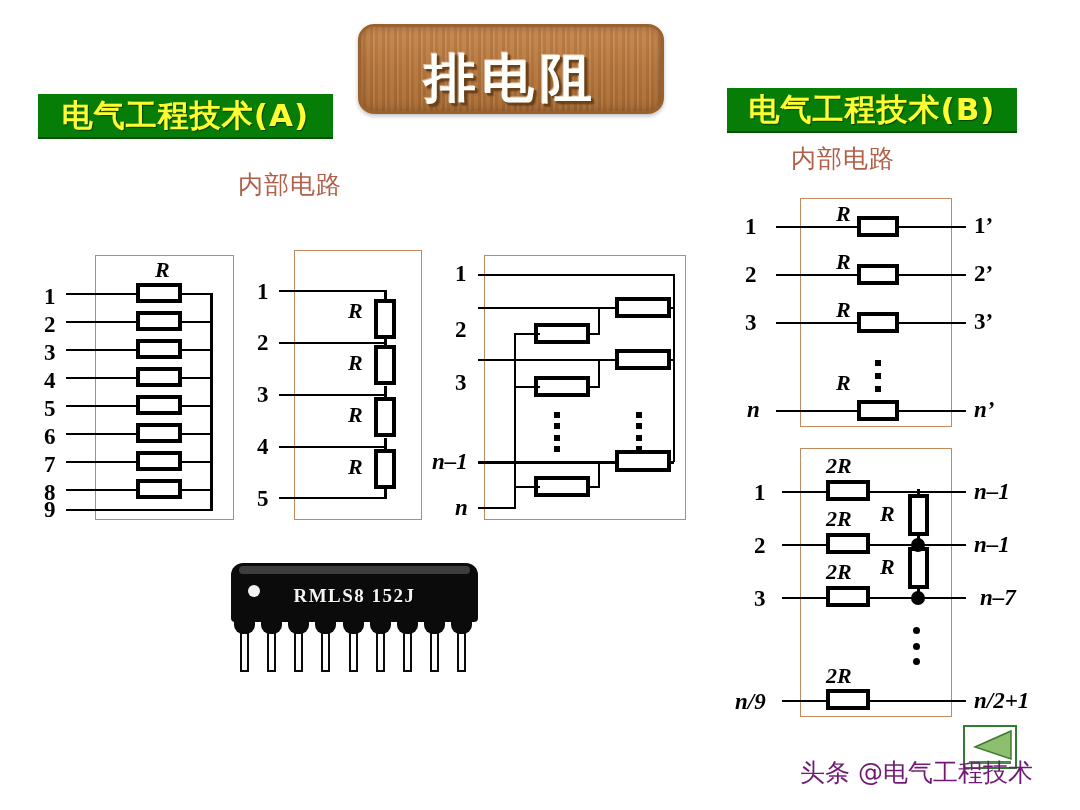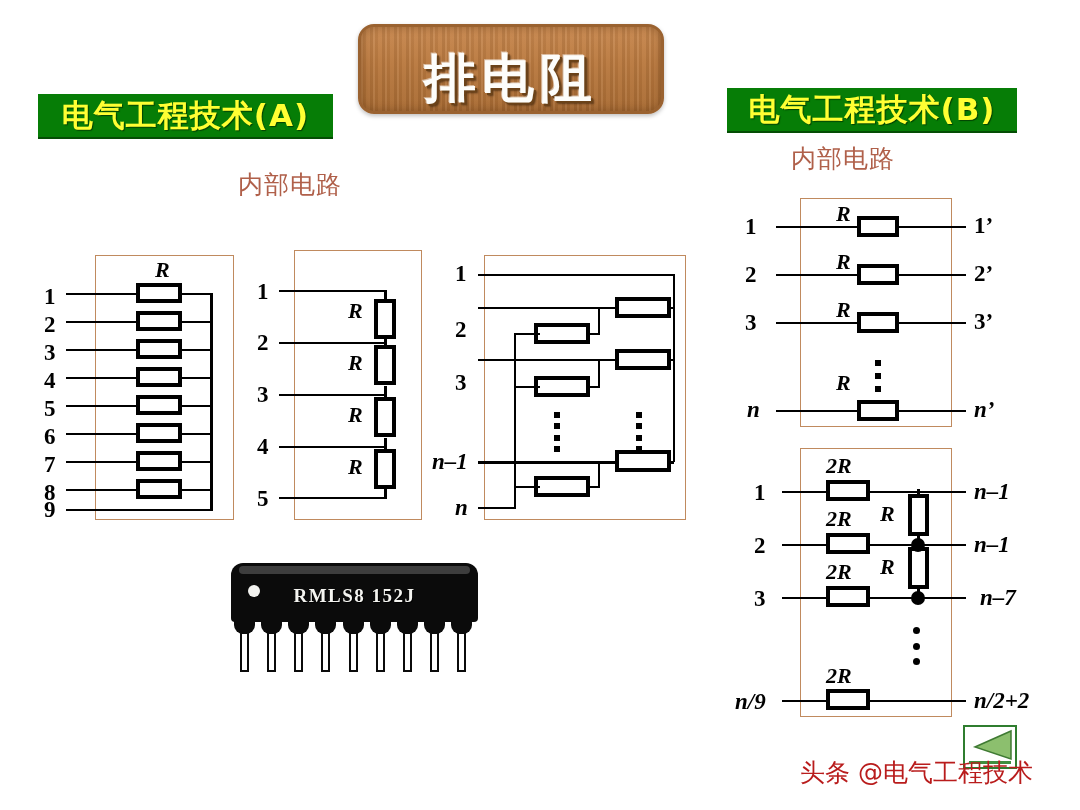--- a/index.html
+++ b/index.html
@@ -119,21 +119,21 @@
     text-shadow:1px 1px 0 #000;
   }
   .chip-lug{position:absolute;width:21px;height:14px;background:#0b0b0b;border-radius:0 0 9px 9px;}
   .chip-lead{position:absolute;width:9px;background:#0b0b0b;}
   .chip-lead-in{position:absolute;width:5px;background:#ffffff;}
 
   
   #watermark{
     left:800px;top:756px;
     font-family:"DejaVu Sans", sans-serif;
-    font-size:25px;color:#b91c1c;white-space:nowrap;
+    font-size:25px;color:#701a75;white-space:nowrap;
     letter-spacing:0px;
   }
   #wm-logo{left:963px;top:725px;width:54px;height:44px;}
 </style>
 </head>
 <body>
 
 <div class="abs" id="title-plaque">
   <span class="txt">排电阻</span>
 </div>
@@ -311,21 +311,21 @@
 <div class="abs circuit-box" style="left:800px;top:448px;width:150px;height:267px;"></div>
 
 <div class="abs pin" style="left:754px;top:481px;">1</div>
 <div class="abs pin" style="left:754px;top:534px;">2</div>
 <div class="abs pin" style="left:754px;top:587px;">3</div>
 <div class="abs pin ital" style="left:735px;top:690px;">n/9</div>
 
 <div class="abs pin ital" style="left:974px;top:480px;">n–1</div>
 <div class="abs pin ital" style="left:974px;top:533px;">n–1</div>
 <div class="abs pin ital" style="left:980px;top:586px;">n–7</div>
-<div class="abs pin ital" style="left:974px;top:689px;">n/2+2</div>
+<div class="abs pin ital" style="left:974px;top:689px;">n/2+1</div>
 
 <div class="abs rlabel" style="left:826px;top:455px;">2R</div>
 <div class="abs rlabel" style="left:826px;top:508px;">2R</div>
 <div class="abs rlabel" style="left:826px;top:561px;">2R</div>
 <div class="abs rlabel" style="left:826px;top:665px;">2R</div>
 
 <div class="abs rlabel" style="left:880px;top:503px;">R</div>
 <div class="abs rlabel" style="left:880px;top:556px;">R</div>
 
 <div class="abs wire-h" style="left:782px;top:491px;width:184px;"></div>

